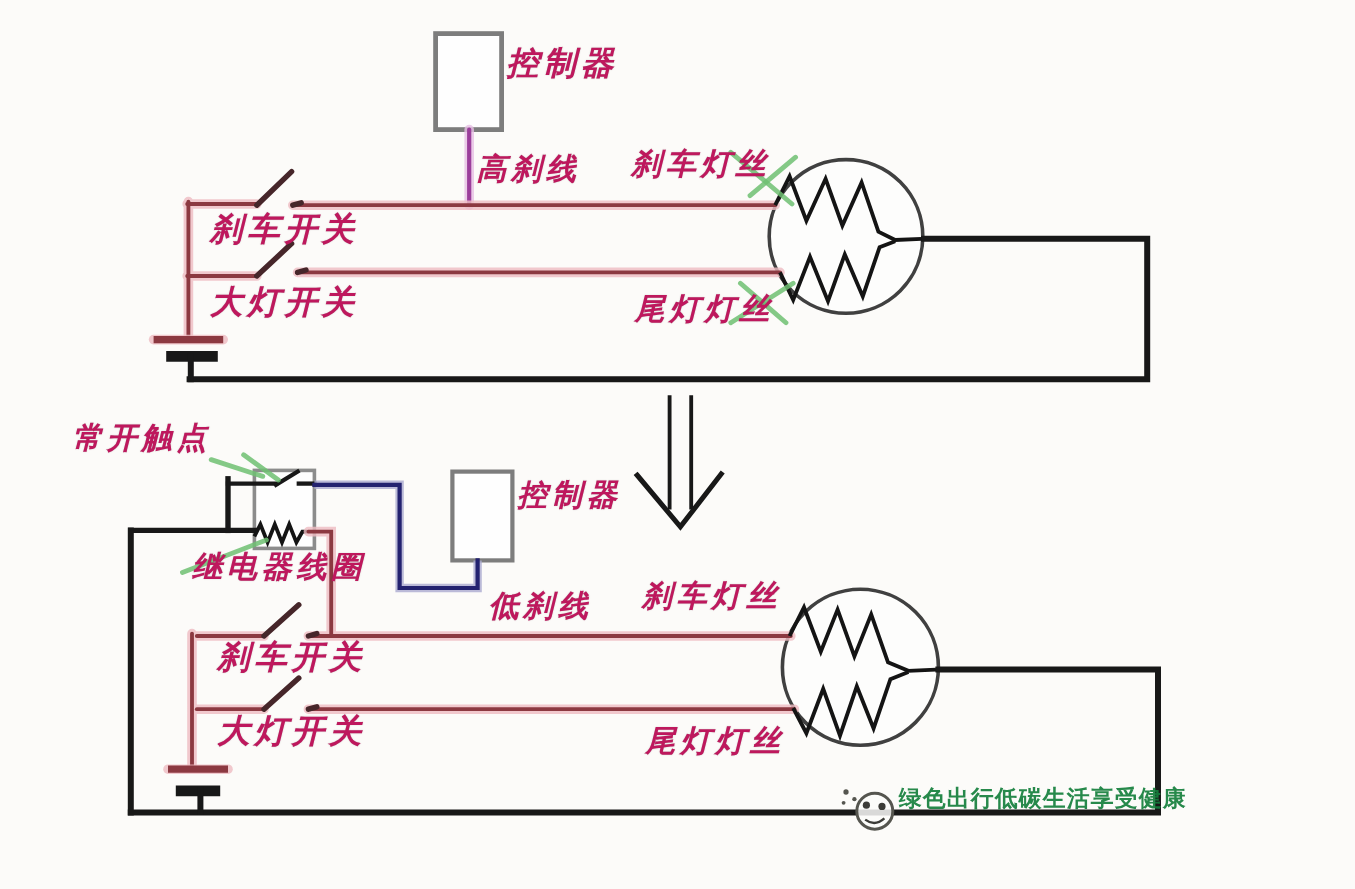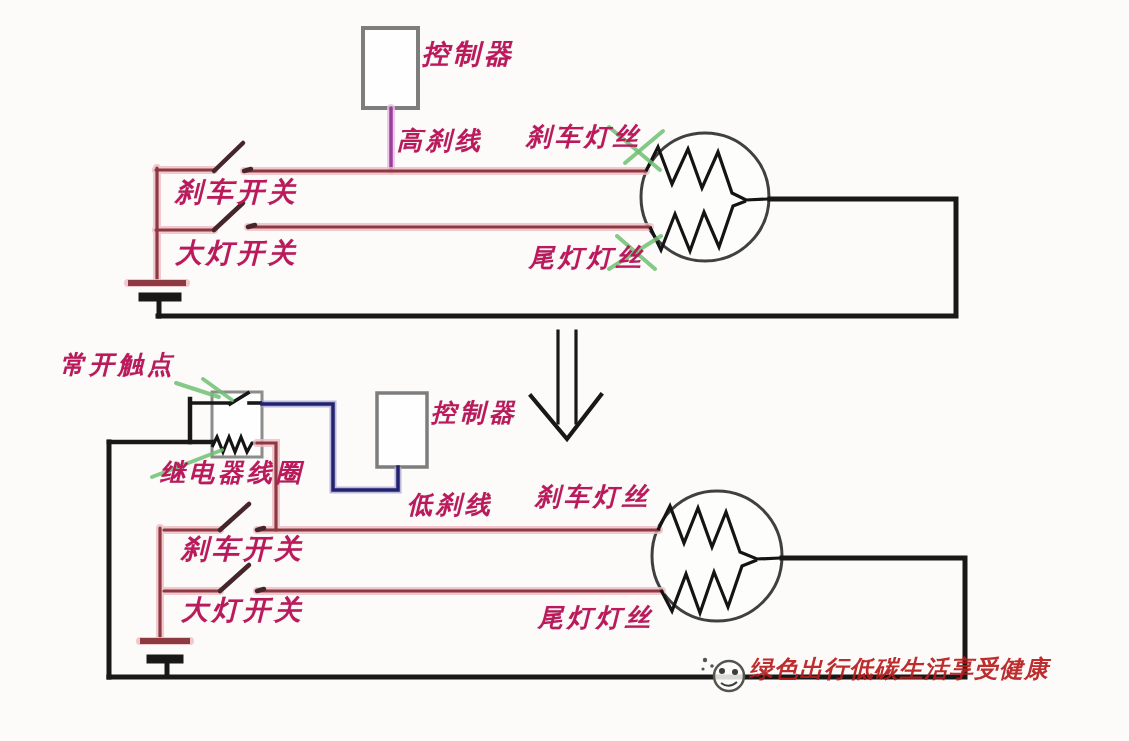--- a/index.html
+++ b/index.html
@@ -19,27 +19,26 @@
     font-size:25px;
     line-height:1;
     white-space:nowrap;
     text-shadow:0 0 1px rgba(60,60,60,.35);
     font-style:italic;
   }
   .big{font-size:27px;}
   .watermark-text{
     position:absolute;
     font-weight:700;
-    font-size:24px;
+    font-size:19px;
     letter-spacing:1px;
-    color:#b91c1c;
+    color:#15803d;
     opacity:.92;
     white-space:nowrap;
     line-height:1;
-    font-style:italic;
   }
   
   .red-glow{stroke:#eebcc2;stroke-width:8;fill:none;opacity:.8;stroke-linecap:round;}
   .red-core{stroke:#8c3941;stroke-width:3.2;fill:none;stroke-linecap:round;}
   .purple-glow{stroke:#e6bfe4;stroke-width:8;fill:none;opacity:.8;stroke-linecap:round;}
   .purple-core{stroke:#9b3e9b;stroke-width:3.5;fill:none;stroke-linecap:round;}
   .navy-glow{stroke:#aaaacf;stroke-width:7;fill:none;opacity:.8;}
   .navy-core{stroke:#232270;stroke-width:3.5;fill:none;stroke-linecap:square;}
   .blk{stroke:#181818;fill:none;stroke-linecap:square;}
   .arm{stroke:#46262a;stroke-width:4.5;fill:none;stroke-linecap:round;}

